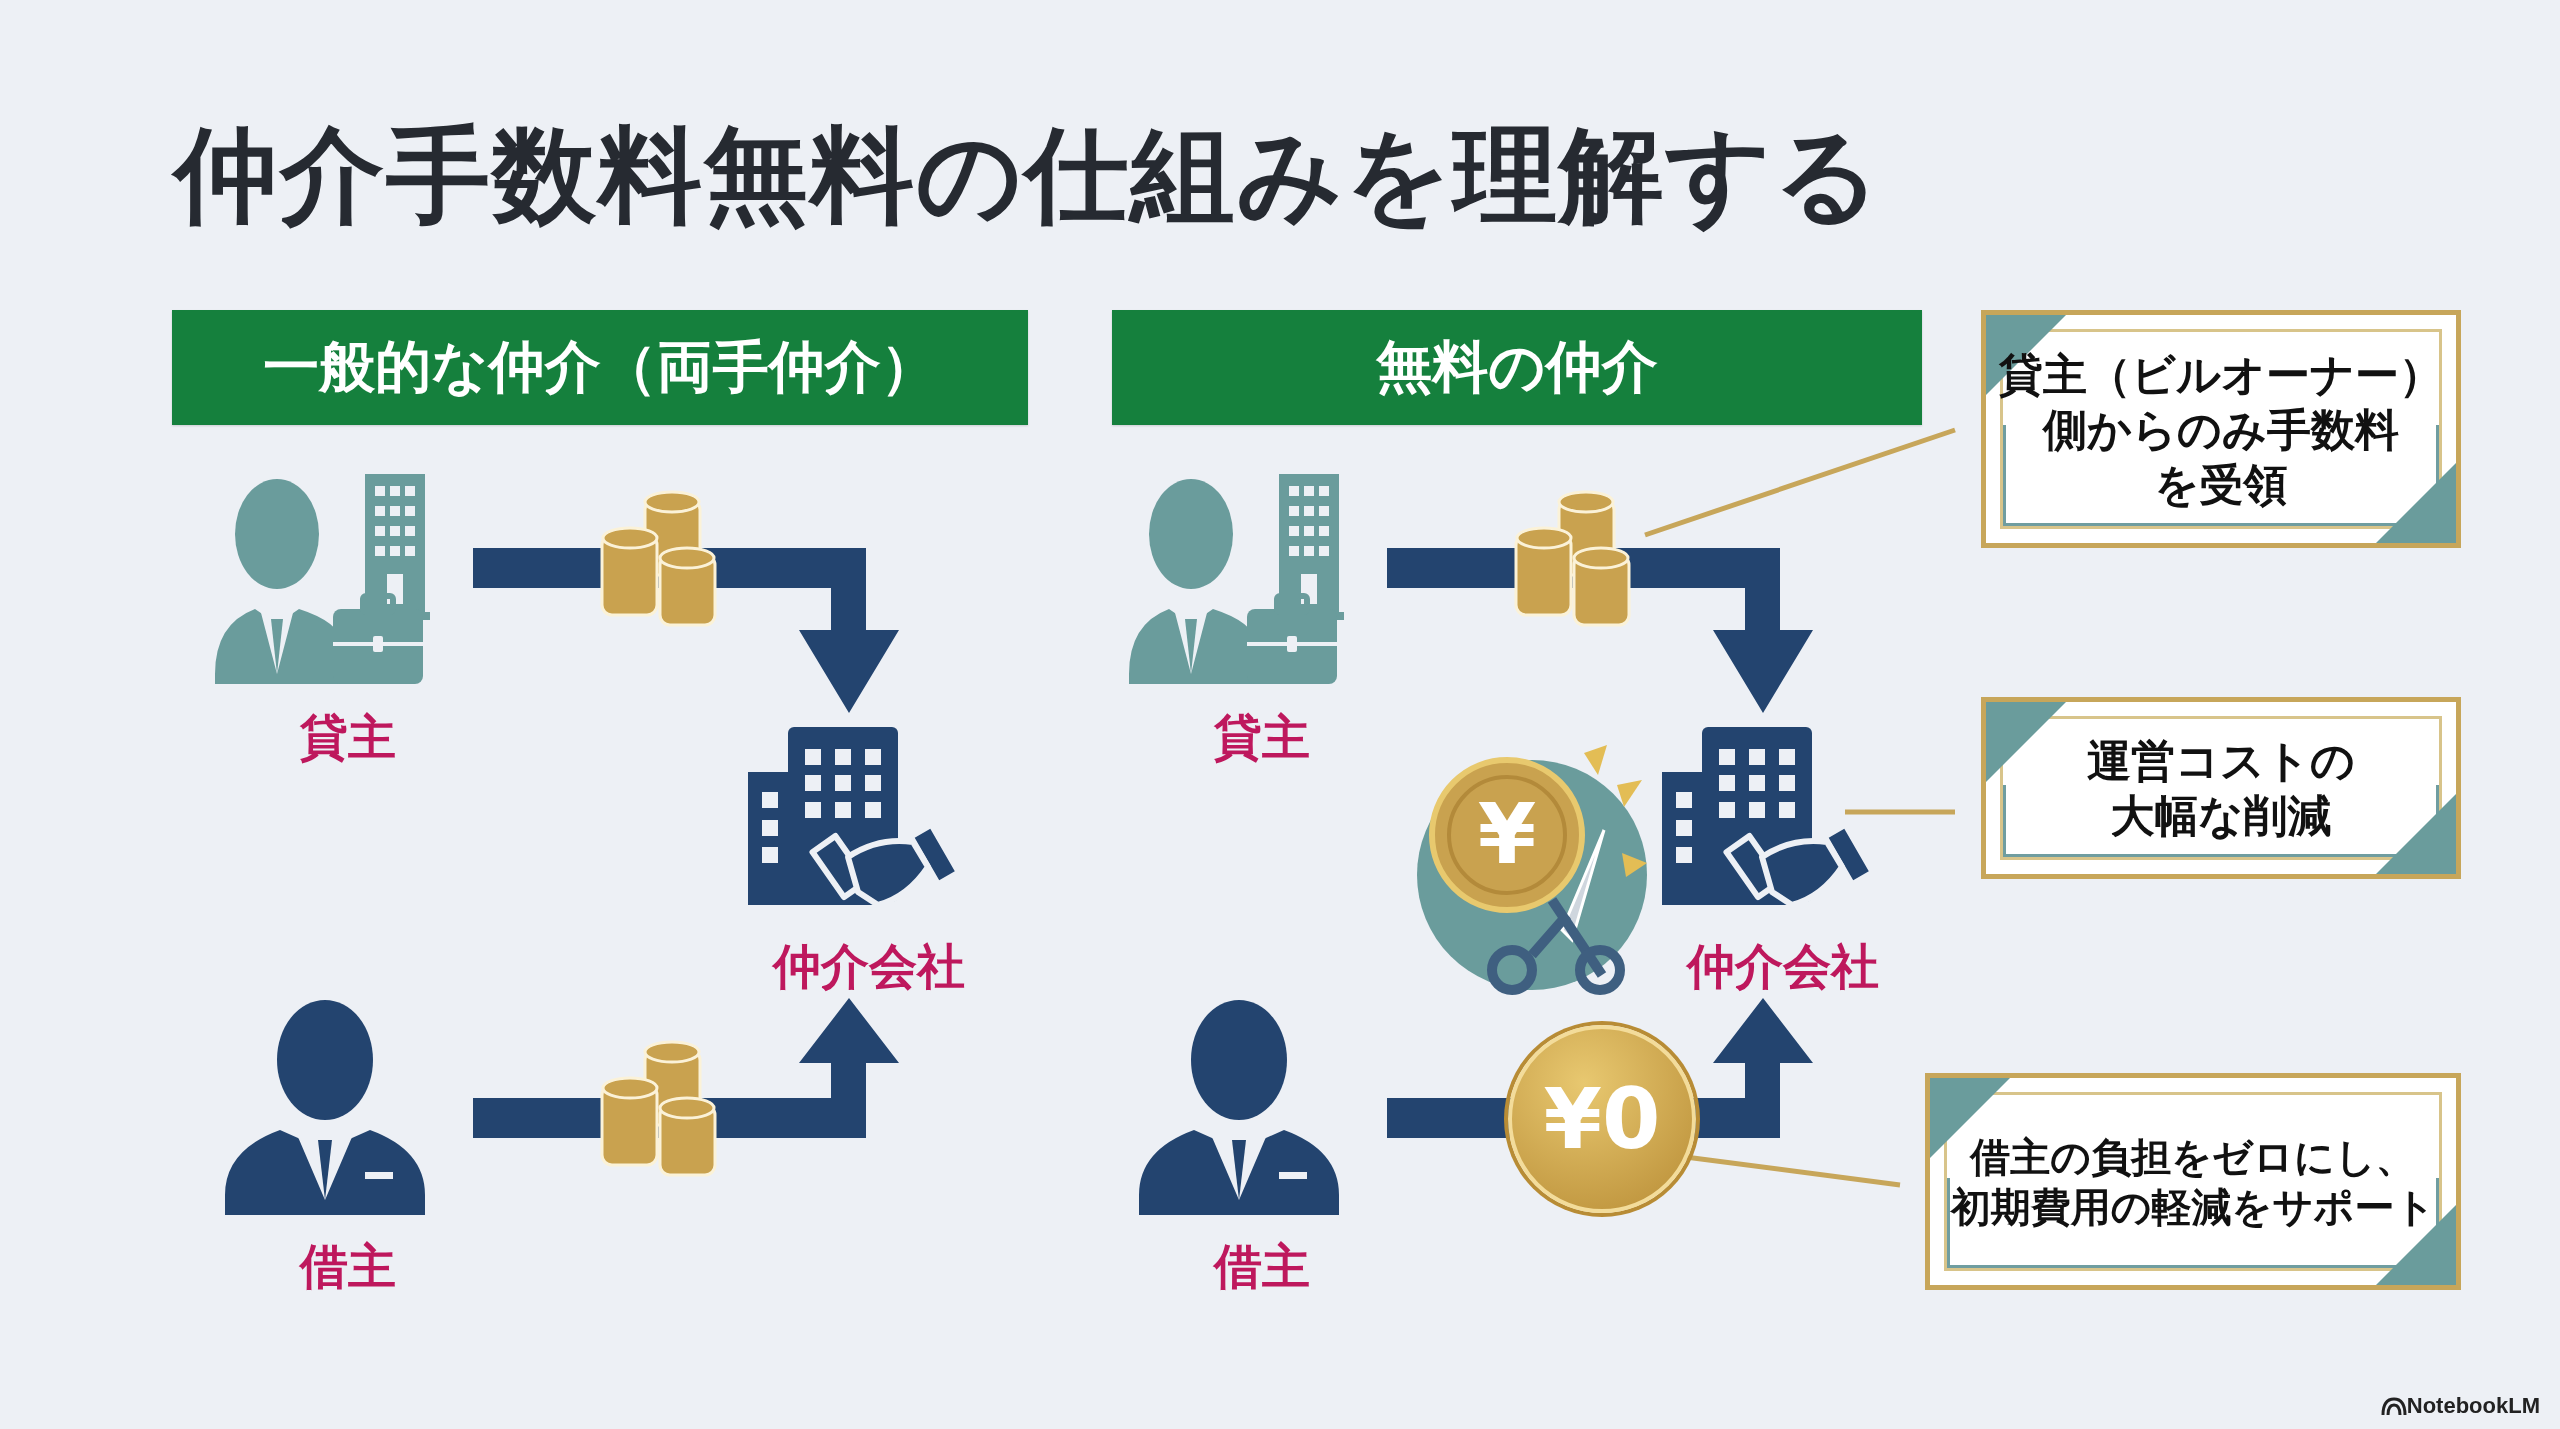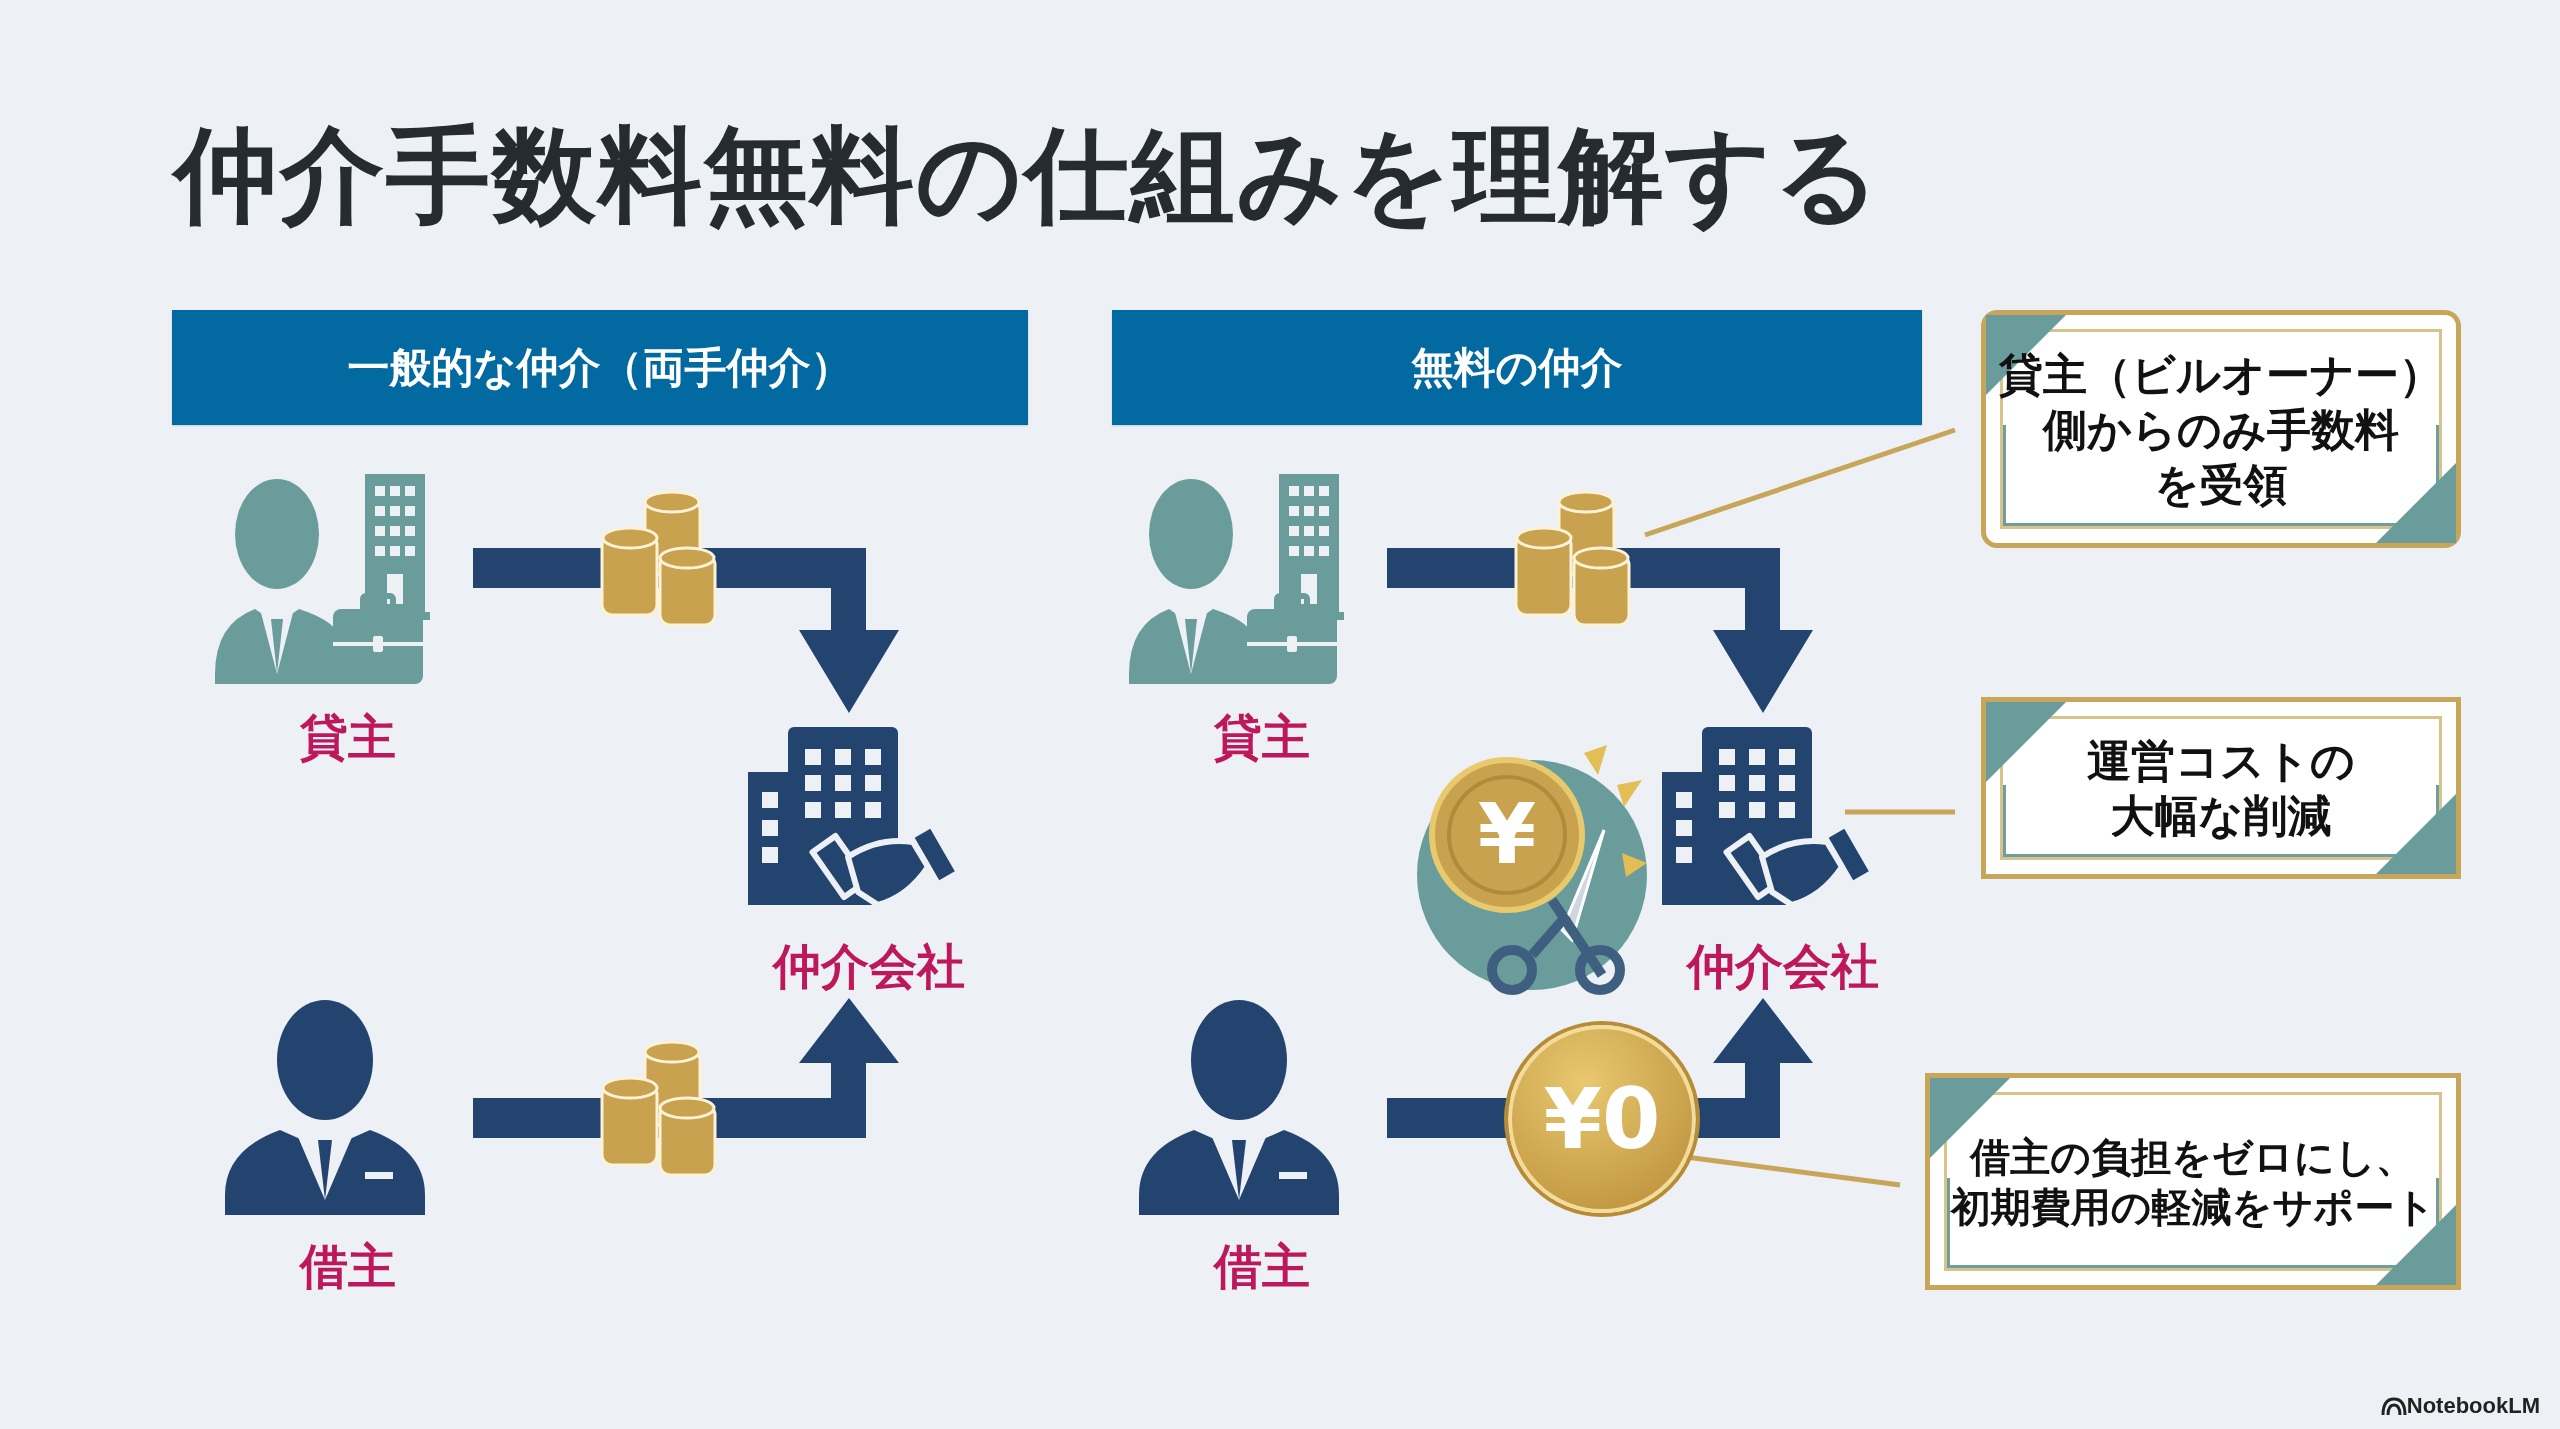--- a/index.html
+++ b/index.html
@@ -7,21 +7,21 @@
     width:2560px; height:1429px; position:relative; overflow:hidden;
     background:#edf0f5;
     font-family:"DejaVu Sans","Liberation Sans",sans-serif;
   }
   .abs { position:absolute;margin-left:28px; }
   .title {
     left:146px; top:118px; font-size:104px; font-weight:bold; color:#262a31;
     letter-spacing:2px; white-space:nowrap; line-height:1.1;
   }
   .hdr {
-    background:#0369a1; color:#fff; font-weight:bold; font-size:42px;
+    background:#15803d; color:#fff; font-weight:bold; font-size:56px;
     display:flex; align-items:center; justify-content:center;
     box-shadow:0 1px 2px rgba(0,0,0,0.15);
   }
   .lbl {
     font-size:48px; font-weight:bold; color:#be185d; text-align:center; white-space:nowrap;
   }
   .callout {
     background:#fff;
     border:5px solid #c7a65a;
     box-sizing:border-box;
@@ -278,21 +278,21 @@
 <div class="abs lbl" style="left:1186px;top:1235px;">借主</div>
 
 <svg style="left:1387px;top:998px;width:430px;height:145px;" viewBox="0 0 430 145">
   <path d="M0 100 L358 100 L358 65 L326 65 L376 0 L426 65 L393 65 L393 140 L0 140 Z" fill="#23446f"></path>
 </svg>
 
 <div class="abs" style="left:1480px;top:1025px;width:180px;height:180px;border-radius:50%;background:radial-gradient(circle at 40% 30%,#e8c870,#b88c35);border:4px solid #f3dc9a;box-shadow:0 0 0 4px #b88c35;display:flex;align-items:center;justify-content:center;">
   <span style="color:#fff;font-size:84px;font-weight:bold;font-family:'DejaVu Sans',sans-serif;">¥0</span>
 </div>
 
-<div class="abs callout" style="left:1953px;top:310px;width:480px;height:238px;border-radius:16px;">
+<div class="abs callout" style="left:1953px;top:310px;width:480px;height:238px;">
   <div class="inner"></div>
     <div class="corner-tl"></div>
     <div class="corner-br"></div>
   <div class="txt">
     <span>貸主（ビルオーナー）</span>
     <span>側からのみ手数料</span>
     <span>を受領</span>
   </div>
 </div>
 

